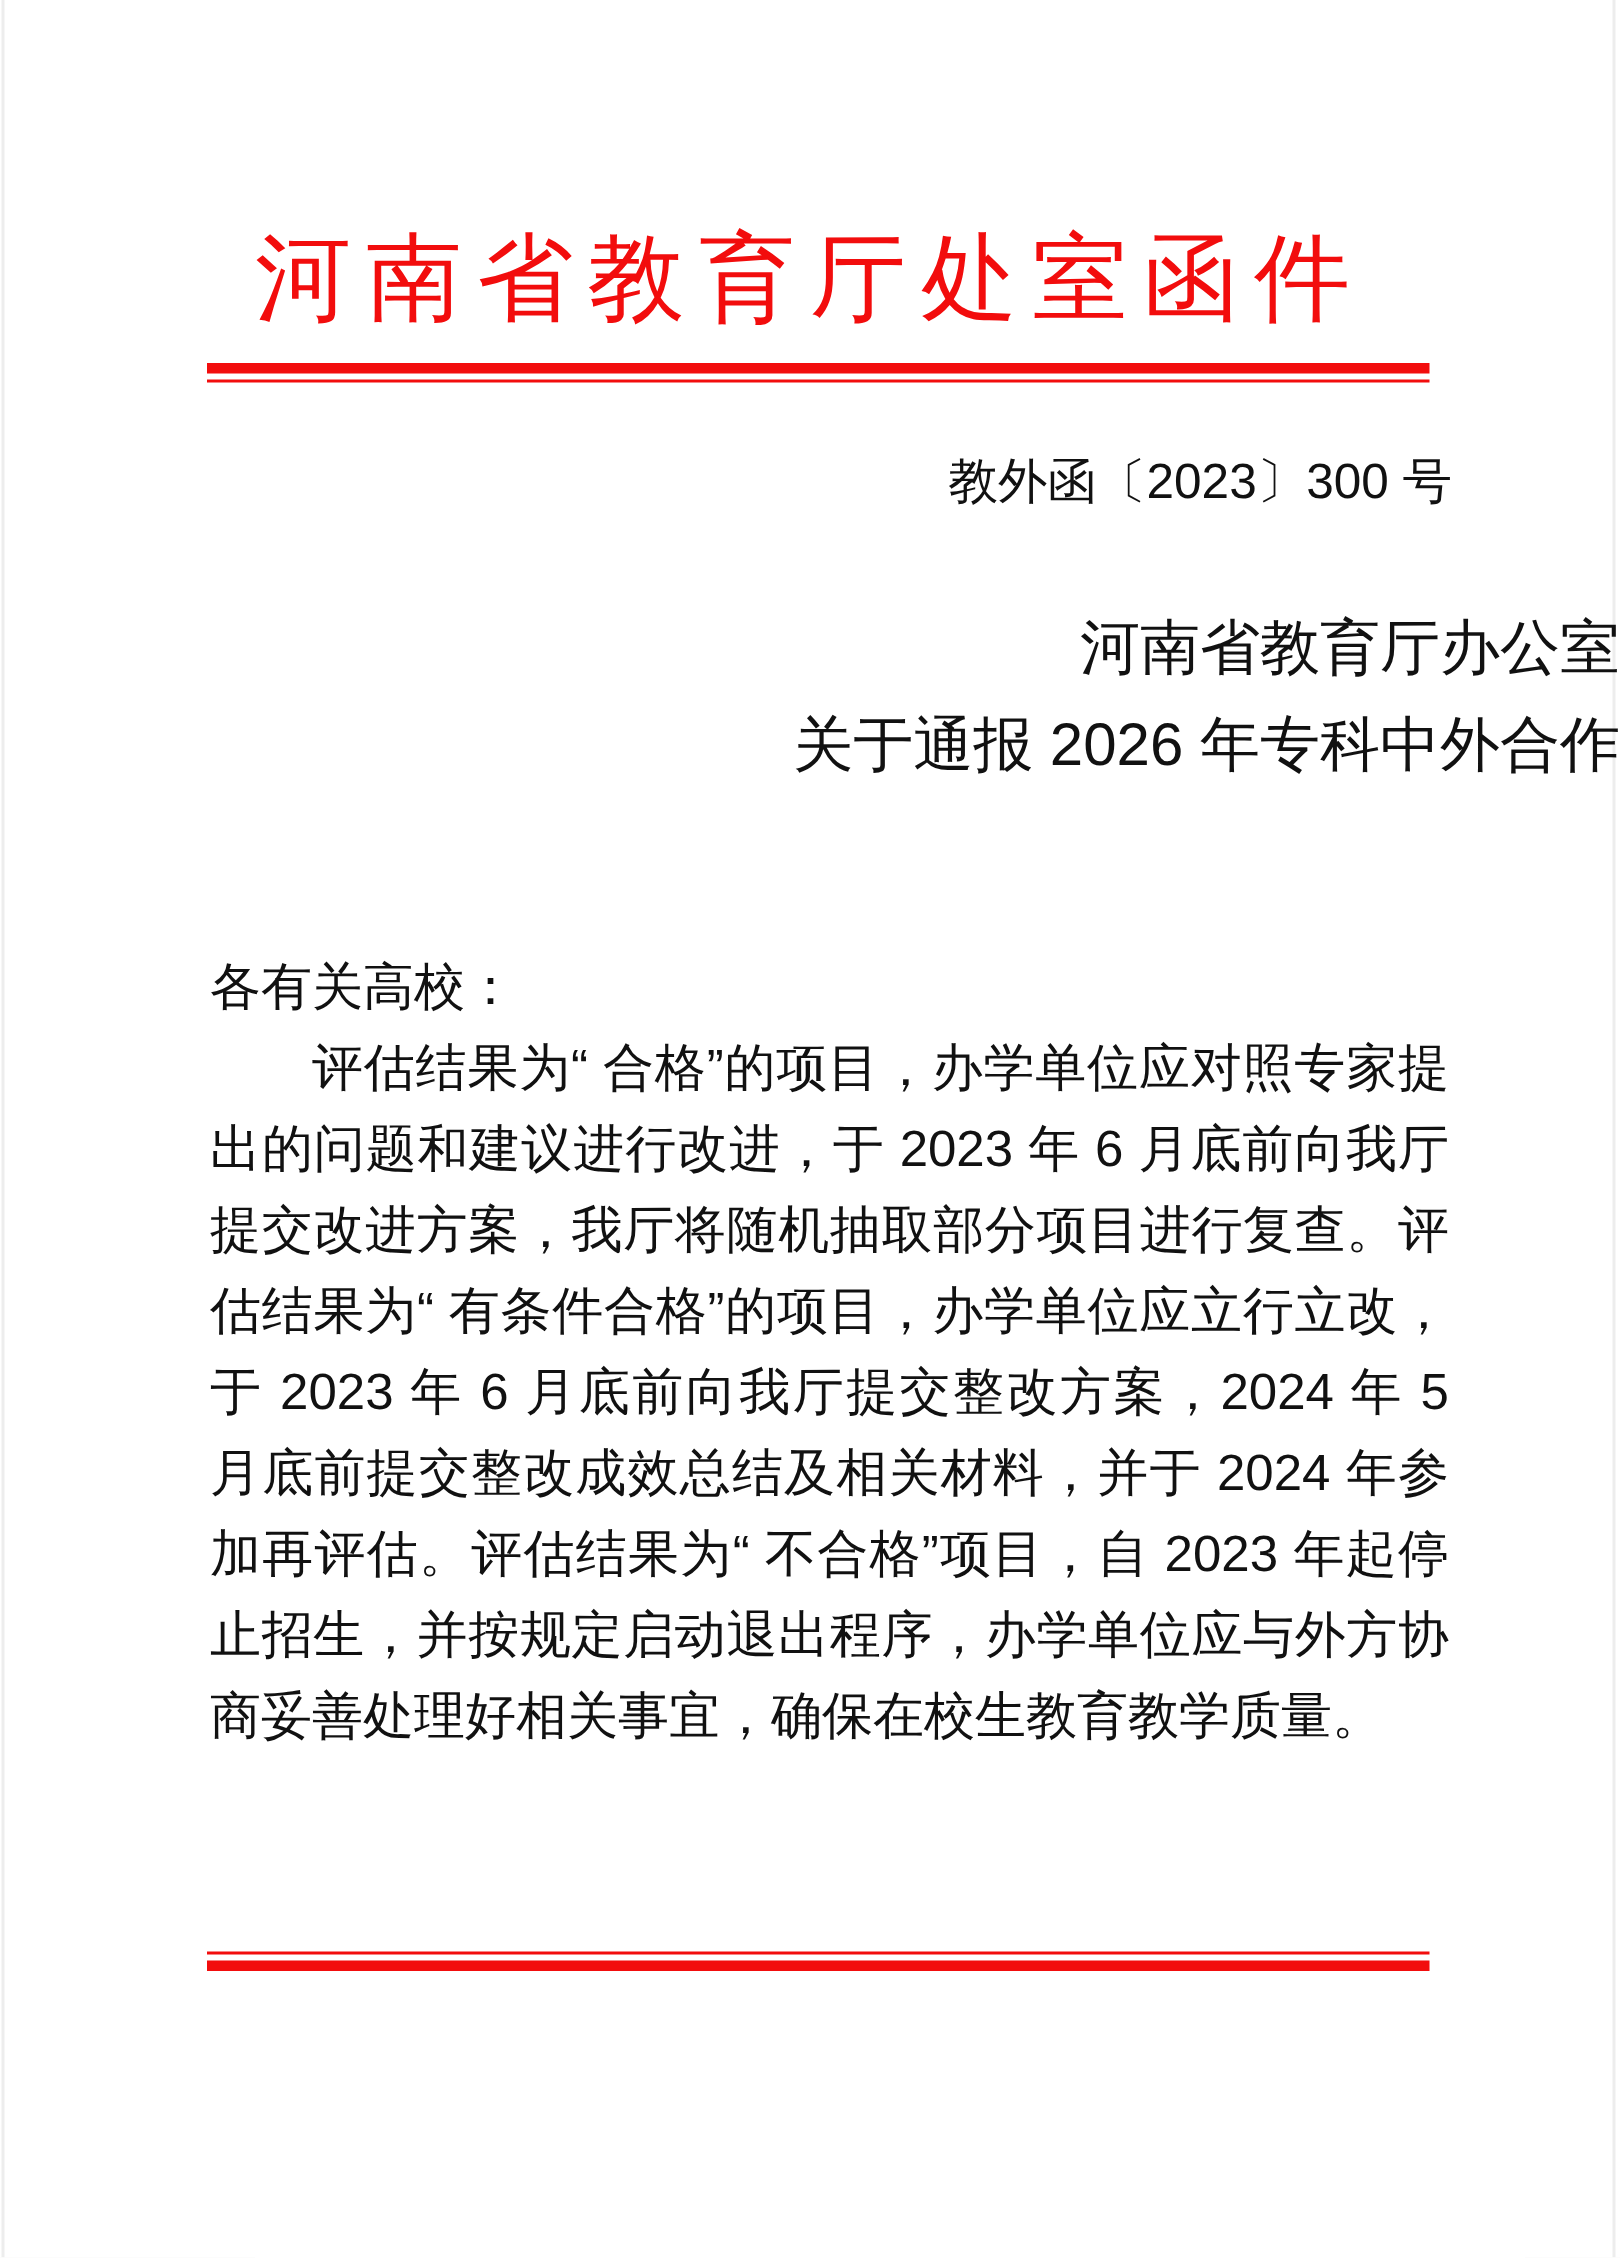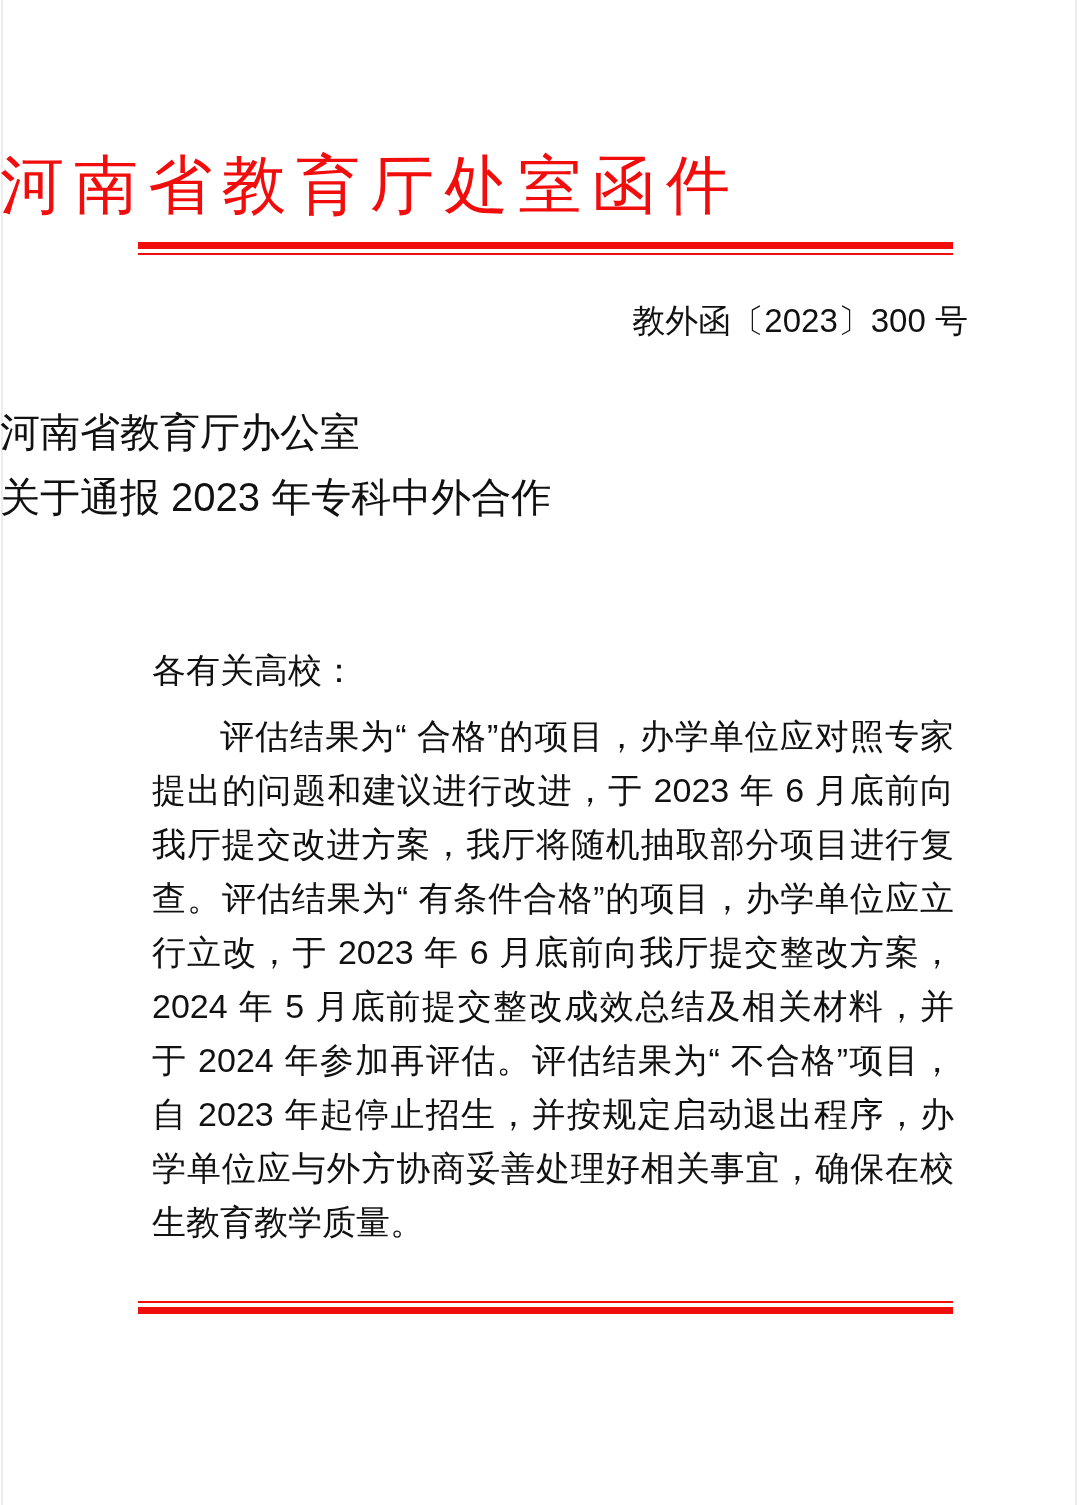--- a/index.html
+++ b/index.html
@@ -25,20 +25,21 @@
     background: #ededed;
   }
   .page-edge.left  { left: 1px; }
   .page-edge.right { right: 3px; }
 
   .red-header {
     position: absolute;
     top: 148px;
     left: 0;
     width: 100%;
+    text-align: center;
     font-size: 64px;
     line-height: 74px;
     letter-spacing: 10px;
     color: var(--accent);
     white-space: nowrap;
   }
 
   .rule {
     position: absolute;
     left: 138px;
@@ -65,38 +66,38 @@
     line-height: 40px;
     white-space: nowrap;
     margin-left: 28px;
   }
 
   .title-block {
     position: absolute;
     top: 400px;
     left: 0;
     width: 100%;
-    text-align: left;
+    text-align: right;
     font-size: 40px;
     line-height: 65px;
     font-weight: 500;
     white-space: nowrap;
   }
 
   .body-block {
     position: absolute;
     top: 631px;
     left: 140px;
     width: 826px;
     font-size: 34px;
     line-height: 54px;
     text-align: justify;
   }
   .body-block p {
-    margin: 12px;
+    margin: 0;
   }
   .body-block p.para {
     text-indent: 2em;
   }
 </style>
 </head>
 <body>
 
 <div class="page" style="--accent: #f20d0d; background: rgb(255, 255, 255); color: rgb(17, 17, 17);">
 
@@ -104,21 +105,21 @@
   <div class="page-edge right"></div>
 
   <div class="red-header">河南省教育厅处室函件</div>
 
   <div class="rule rule-top"></div>
 
   <div class="doc-number">教外函〔2023〕300 号</div>
 
   <div class="title-block">
     <div>河南省教育厅办公室</div>
-    <div>关于通报 2023 年专科中外合作</div>
+    <div>关于通报 2026 年专科中外合作</div>
   </div>
 
   <div class="body-block">
     <p class="salutation">各有关高校：</p>
     <p class="para">评估结果为“ 合格”的项目，办学单位应对照专家提出的问题和建议进行改进，于 2023 年 6 月底前向我厅提交改进方案，我厅将随机抽取部分项目进行复查。评估结果为“ 有条件合格”的项目，办学单位应立行立改，于 2023 年 6 月底前向我厅提交整改方案，2024 年 5 月底前提交整改成效总结及相关材料，并于 2024 年参加再评估。评估结果为“ 不合格”项目，自 2023 年起停止招生，并按规定启动退出程序，办学单位应与外方协商妥善处理好相关事宜，确保在校生教育教学质量。</p>
   </div>
 
   <div class="rule rule-bottom"></div>
 
 </div>

